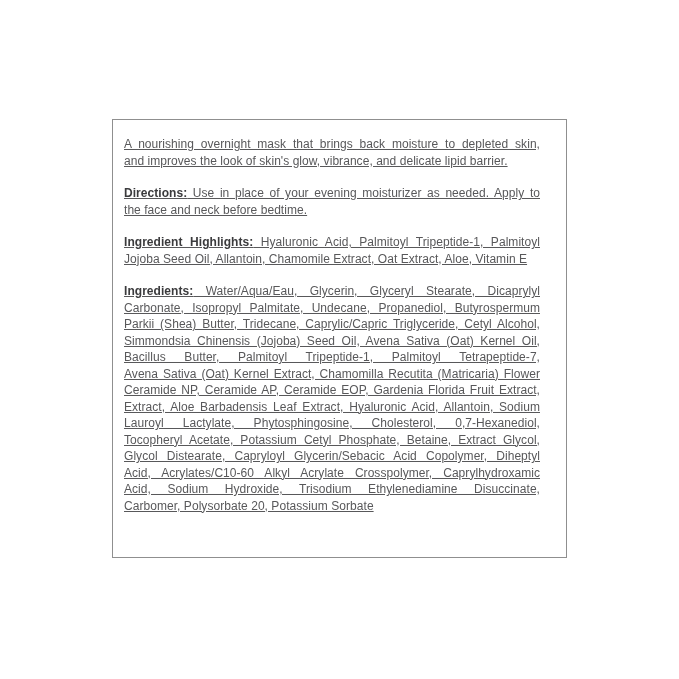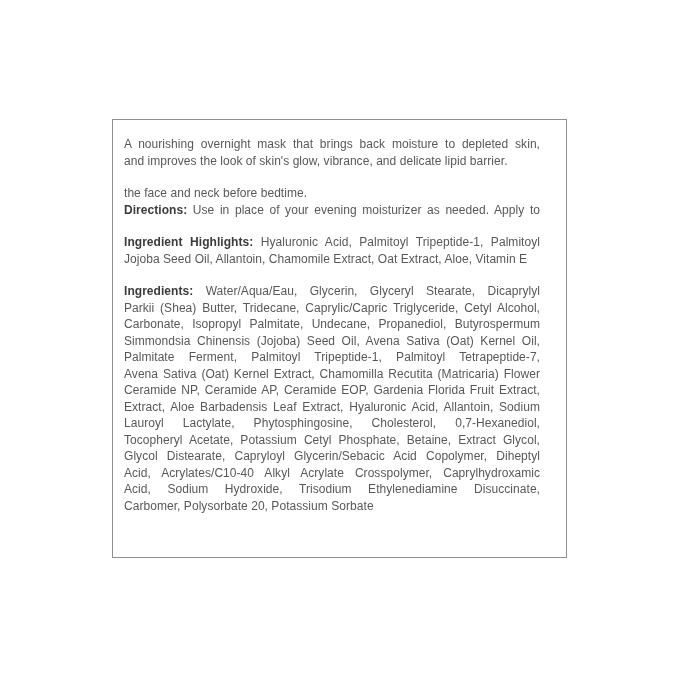--- a/index.html
+++ b/index.html
@@ -23,20 +23,21 @@
     height: 439px;
     box-sizing: border-box;
     border: 1px solid #8f8f8f;
     padding: 16px 10px 0 11px;
     color: #58585a;
     font-size: 12px;
     letter-spacing: 0.05px;
   }
   .para {
     margin: 0 16px 16px 0;
+    text-decoration: underline;
   }
   .line {
     line-height: 16.5px;
     text-align: justify;
     text-align-last: justify;
     white-space: normal;
   }
   .line.last {
     text-align-last: left;
   }
@@ -48,37 +49,37 @@
 </head>
 <body>
 
 <div class="canvas">
   <div class="panel">
       <div class="para">
         <div class="line">A nourishing overnight mask that brings back moisture to depleted skin,</div>
         <div class="line last">and improves the look of skin's glow, vibrance, and delicate lipid barrier.</div>
       </div>
       <div class="para">
+        <div class="line"><span class="label">Directions:</span> Use in place of your evening moisturizer as needed. Apply to</div>
         <div class="line last">the face and neck before bedtime.</div>
-        <div class="line"><span class="label">Directions:</span> Use in place of your evening moisturizer as needed. Apply to</div>
       </div>
       <div class="para">
         <div class="line"><span class="label">Ingredient Highlights:</span> Hyaluronic Acid, Palmitoyl Tripeptide-1, Palmitoyl</div>
         <div class="line last">Jojoba Seed Oil, Allantoin, Chamomile Extract, Oat Extract, Aloe, Vitamin E</div>
       </div>
       <div class="para">
         <div class="line"><span class="label">Ingredients:</span> Water/Aqua/Eau, Glycerin, Glyceryl Stearate, Dicaprylyl</div>
+        <div class="line">Carbonate, Isopropyl Palmitate, Undecane, Propanediol, Butyrospermum</div>
         <div class="line">Parkii (Shea) Butter, Tridecane, Caprylic/Capric Triglyceride, Cetyl Alcohol,</div>
-        <div class="line">Carbonate, Isopropyl Palmitate, Undecane, Propanediol, Butyrospermum</div>
         <div class="line">Simmondsia Chinensis (Jojoba) Seed Oil, Avena Sativa (Oat) Kernel Oil,</div>
-        <div class="line">Palmitate Ferment, Palmitoyl Tripeptide-1, Palmitoyl Tetrapeptide-7,</div>
+        <div class="line">Bacillus Butter, Palmitoyl Tripeptide-1, Palmitoyl Tetrapeptide-7,</div>
         <div class="line">Avena Sativa (Oat) Kernel Extract, Chamomilla Recutita (Matricaria) Flower</div>
         <div class="line">Ceramide NP, Ceramide AP, Ceramide EOP, Gardenia Florida Fruit Extract,</div>
         <div class="line">Extract, Aloe Barbadensis Leaf Extract, Hyaluronic Acid, Allantoin, Sodium</div>
         <div class="line">Lauroyl Lactylate, Phytosphingosine, Cholesterol, 0,7-Hexanediol,</div>
         <div class="line">Tocopheryl Acetate, Potassium Cetyl Phosphate, Betaine, Extract Glycol,</div>
         <div class="line">Glycol Distearate, Capryloyl Glycerin/Sebacic Acid Copolymer, Diheptyl</div>
-        <div class="line">Acid, Acrylates/C10-40 Alkyl Acrylate Crosspolymer, Caprylhydroxamic</div>
+        <div class="line">Acid, Acrylates/C10-60 Alkyl Acrylate Crosspolymer, Caprylhydroxamic</div>
         <div class="line">Acid, Sodium Hydroxide, Trisodium Ethylenediamine Disuccinate,</div>
         <div class="line last">Carbomer, Polysorbate 20, Potassium Sorbate</div>
       </div>
     </div>
 </div>
 
 </body></html>

